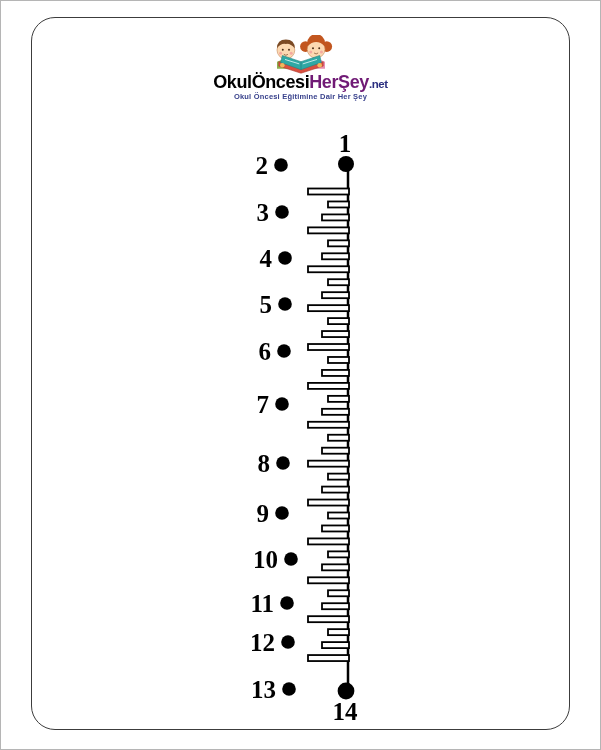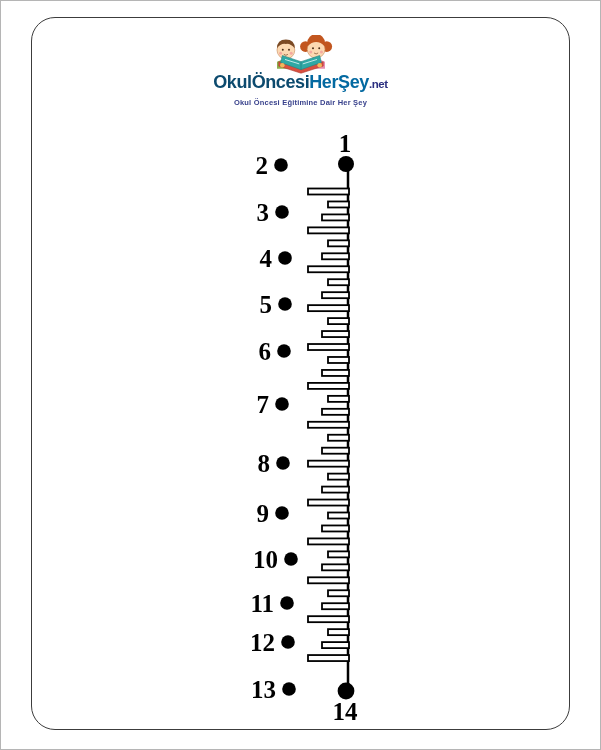--- a/index.html
+++ b/index.html
@@ -26,25 +26,25 @@
     display:flex;flex-direction:column;align-items:center;
     line-height:1;
   }
   #logo .kids{width:88px;height:40px;display:block;margin-bottom:-2px;}
   .title-line{
     font-weight:bold;
     font-size:18px;
     letter-spacing:-0.4px;
     white-space:nowrap;
   }
-  .t-blue{color:#0c4a6e;}
-  .t-orange{color:#0369a1;text-align:right;}
+  .t-blue{color:#000000;}
+  .t-orange{color:#701a75;text-align:right;}
   .t-net{color:#2b2f80;font-size:11.5px;margin-top:44px;}
   .subtitle{
-    margin-top:8px;
+    margin-top:2px;
     font-size:7.5px;
     font-weight:600;
     color:#38418c;
     letter-spacing:0.2px;
   }
   #figure-svg{position:absolute;left:0;top:0;}
   #figure-svg text{
     font-family:"Liberation Serif", serif;
     font-weight:700;
     font-size:25px;

